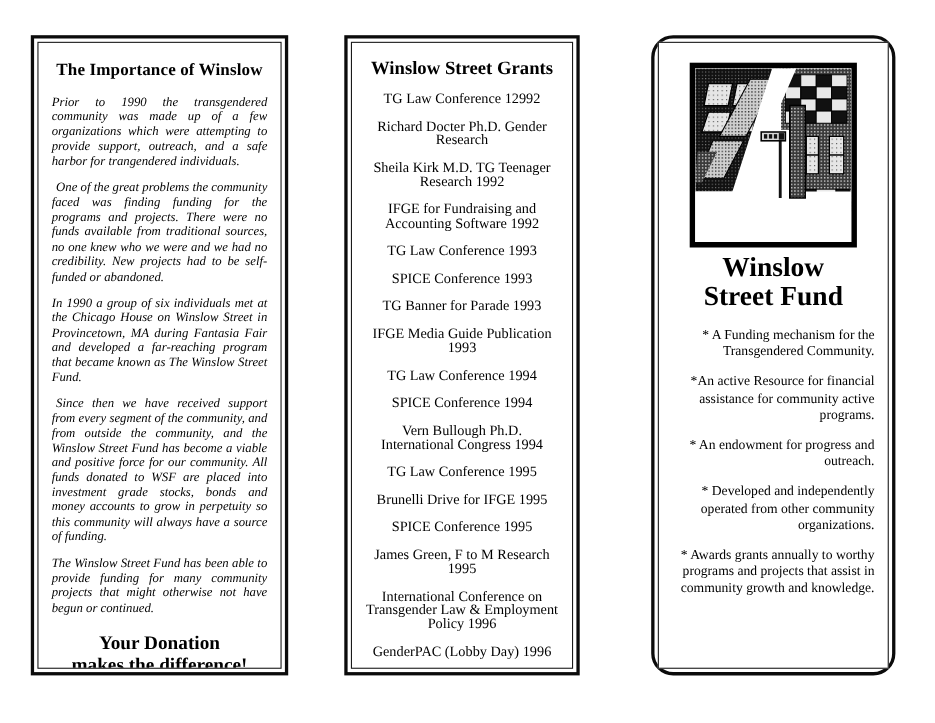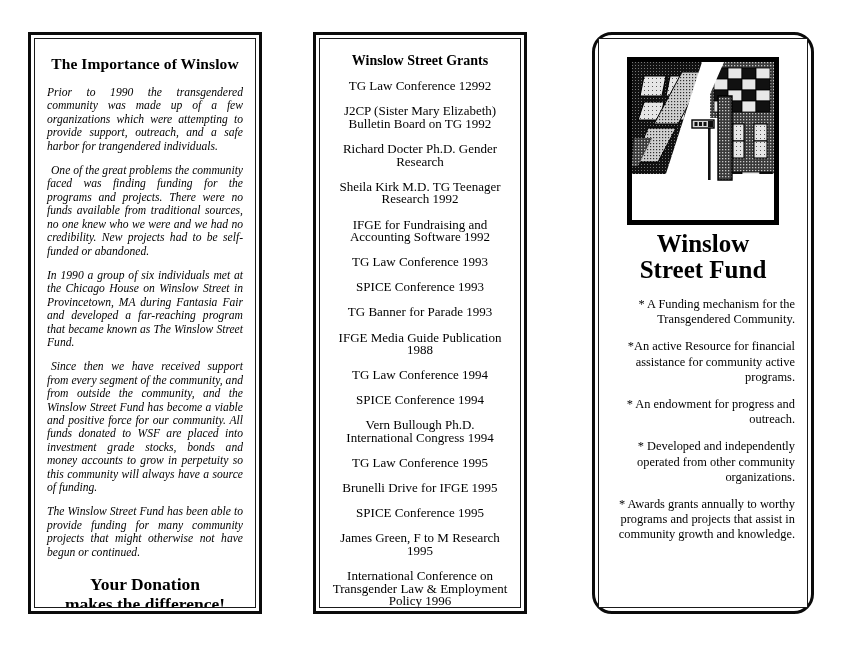--- a/index.html
+++ b/index.html
@@ -73,21 +73,21 @@
     margin-top: 16px;
     text-align: center;
     font-weight: bold;
     line-height: 1.12;
   }
   .donation .d1 { font-size: 17.5px; display: block; }
   .donation .d2 { font-size: 17.5px; display: block; }
 
   
   .grants-title {
-    font-size: 14px;
+    font-size: 17px;
     font-weight: bold;
     text-align: center;
     margin: 4px 0 12px 0;
     line-height: 1.1;
     font-family: Liberation Serif, serif;
   }
   .grant {
     font-size: 13px;
     line-height: 12.6px;
     text-align: center;
@@ -163,28 +163,27 @@
   </div>
 
   <div class="panel" id="panel-middle">
     <div class="panel-inner">
       <div class="panel-body">
 
         <div class="grants-title">Winslow Street Grants</div>
 
         <div class="grants-list">
           <div class="grant">TG Law Conference 12992</div>
-          <div class="grant">J2CP (Sister Mary Elizabeth) Bulletin Board on TG 1992</div>
           <div class="grant">Richard Docter Ph.D. Gender Research</div>
           <div class="grant">Sheila Kirk M.D. TG Teenager Research 1992</div>
           <div class="grant">IFGE for Fundraising and Accounting Software 1992</div>
           <div class="grant">TG Law Conference 1993</div>
           <div class="grant">SPICE Conference 1993</div>
           <div class="grant">TG Banner for Parade 1993</div>
-          <div class="grant">IFGE Media Guide Publication 1988</div>
+          <div class="grant">IFGE Media Guide Publication 1993</div>
           <div class="grant">TG Law Conference 1994</div>
           <div class="grant">SPICE Conference 1994</div>
           <div class="grant">Vern Bullough Ph.D. International Congress 1994</div>
           <div class="grant">TG Law Conference 1995</div>
           <div class="grant">Brunelli Drive for IFGE 1995</div>
           <div class="grant">SPICE Conference 1995</div>
           <div class="grant">James Green, F to M Research 1995</div>
           <div class="grant">International Conference on Transgender Law &amp; Employment Policy 1996</div>
           <div class="grant">GenderPAC (Lobby Day) 1996</div>
 

